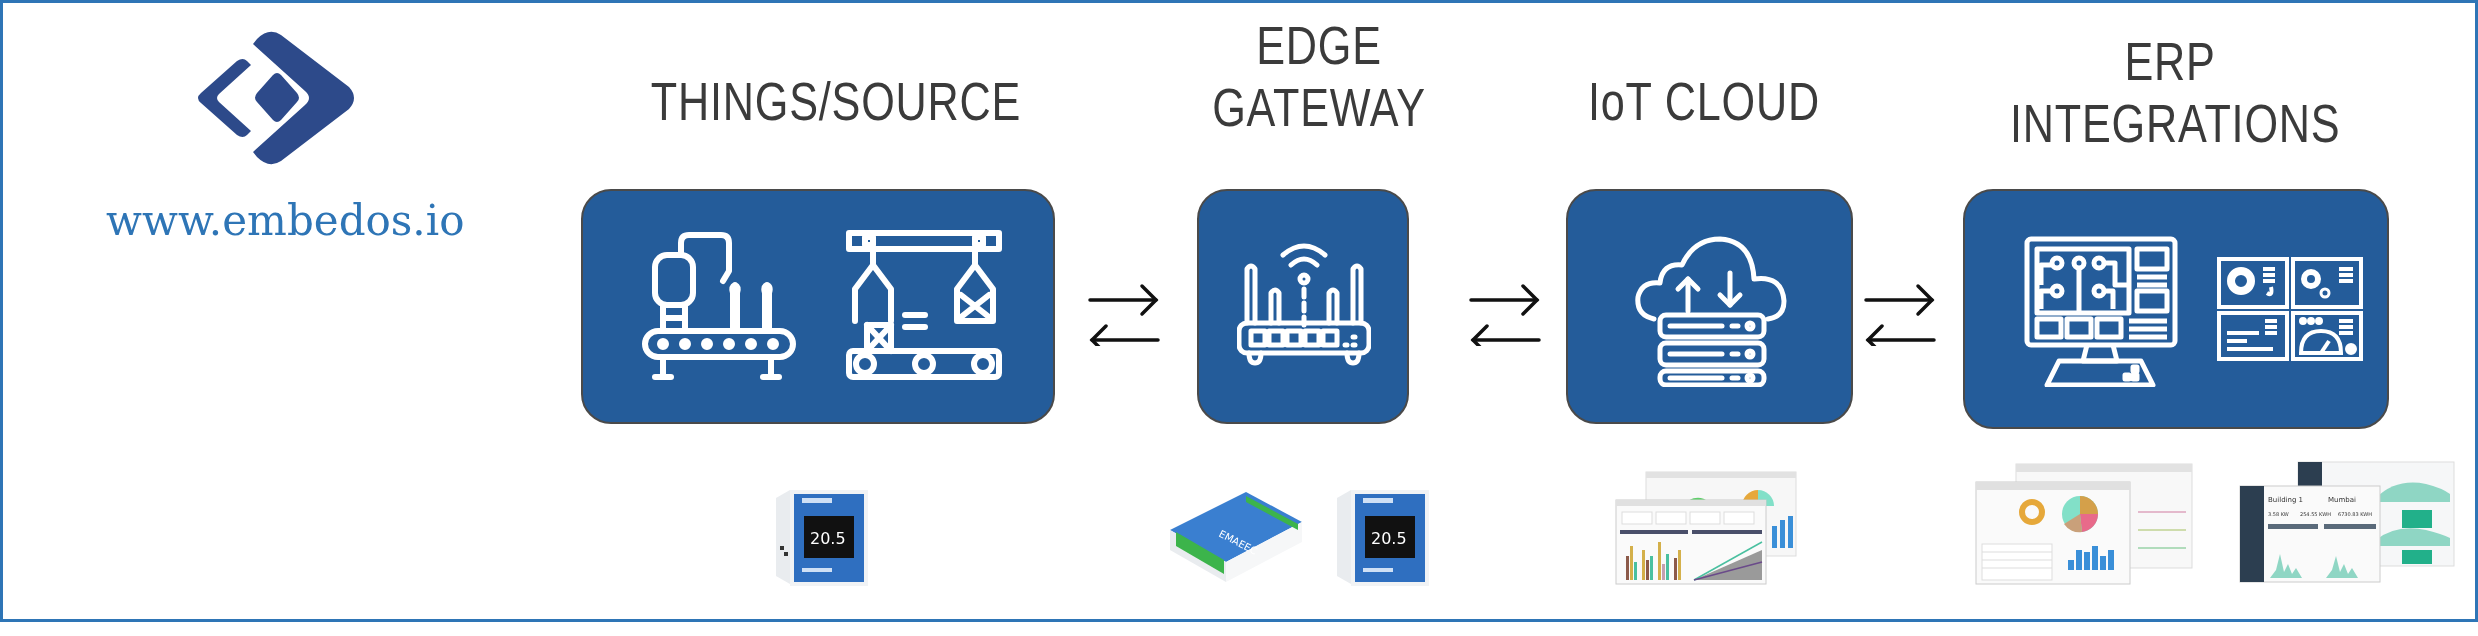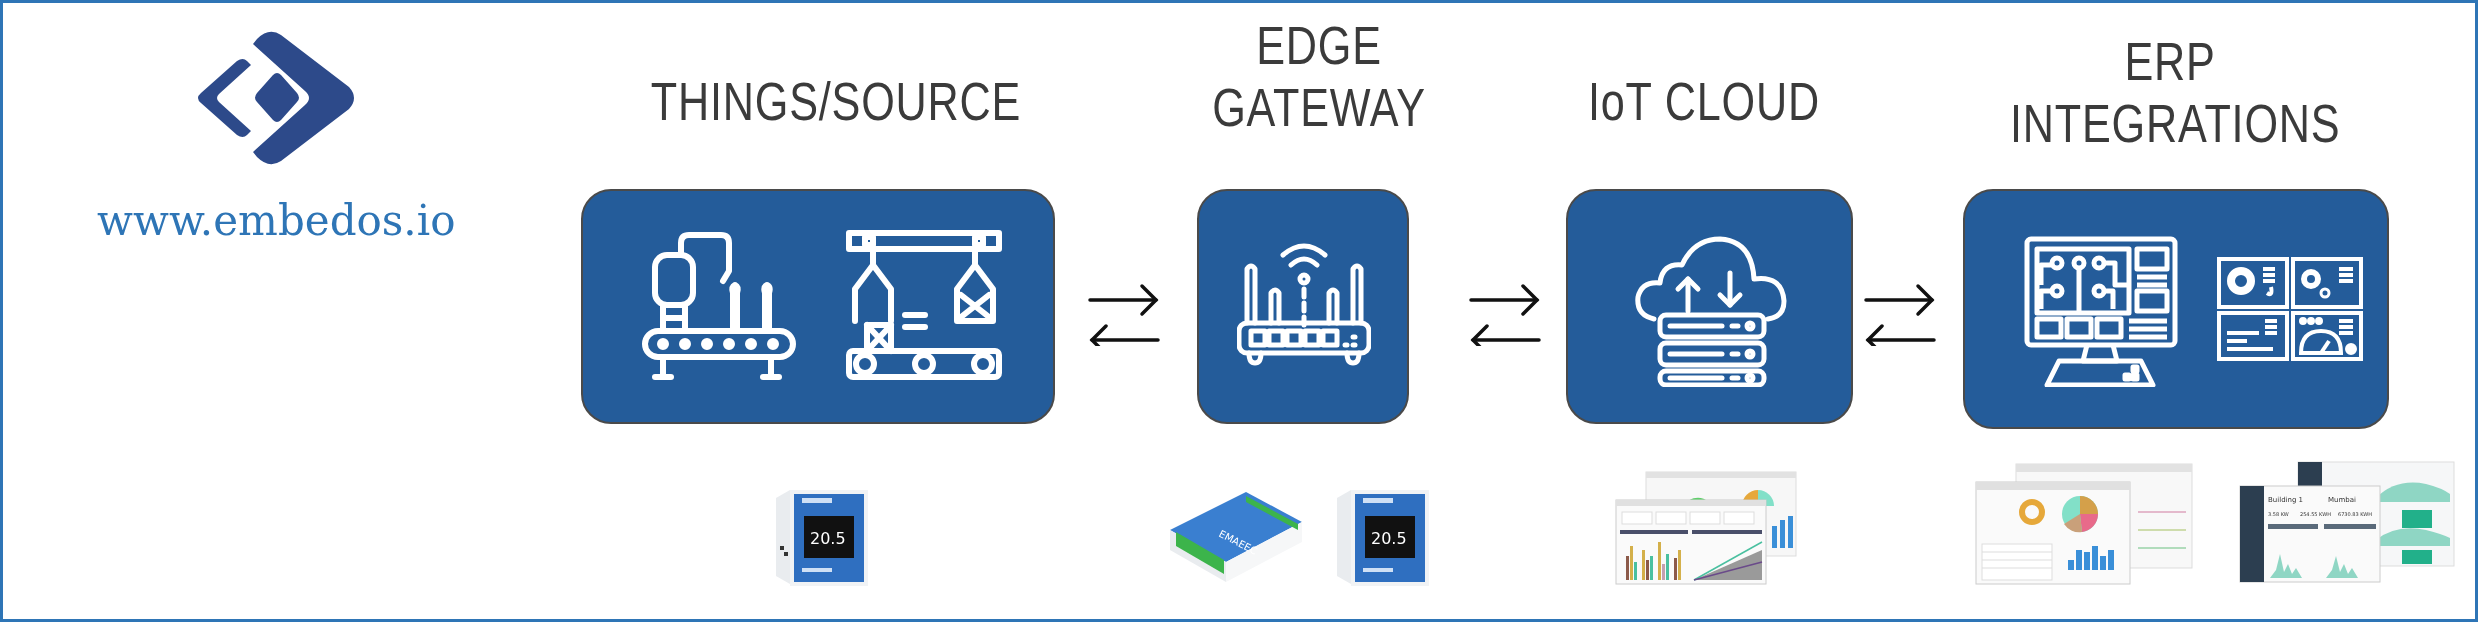--- a/index.html
+++ b/index.html
@@ -7,21 +7,21 @@
          font-family: "Liberation Sans", sans-serif; }
   .frame { position: absolute; left: 0; top: 0; width: 2478px; height: 622px;
            box-sizing: border-box; border: 3px solid #2e75b6; background: #fff; }
   .abs { position: absolute; }
   .heading { position: absolute; color: #3b3b3b; font-family: "Liberation Sans", sans-serif;
              font-size: 54px; line-height: 62px; text-align: center; white-space: nowrap;
              transform: scaleX(0.80); transform-origin: center top; letter-spacing: 1px; }
   .box { position: absolute; background: #245c9a; border: 2px solid #4a4a4a;
          border-radius: 30px; box-sizing: border-box; }
   .box svg { position: absolute; }
-  .url { position: absolute; left: 97px; top: 196px; color: #2e75b6;
+  .url { position: absolute; left: 106px; top: 196px; color: #2e75b6;
          font-family: "DejaVu Serif", "Liberation Serif", serif; font-size: 42px; letter-spacing: 0px; }
   .arrows { position: absolute; width: 72px; height: 64px; }
   .thumb { position: absolute; }
 </style>
 </head>
 <body>
 
 <div class="frame"></div>
 
 <svg class="abs" style="left:195px;top:25px;" width="164" height="146" viewBox="0 0 164 146">

